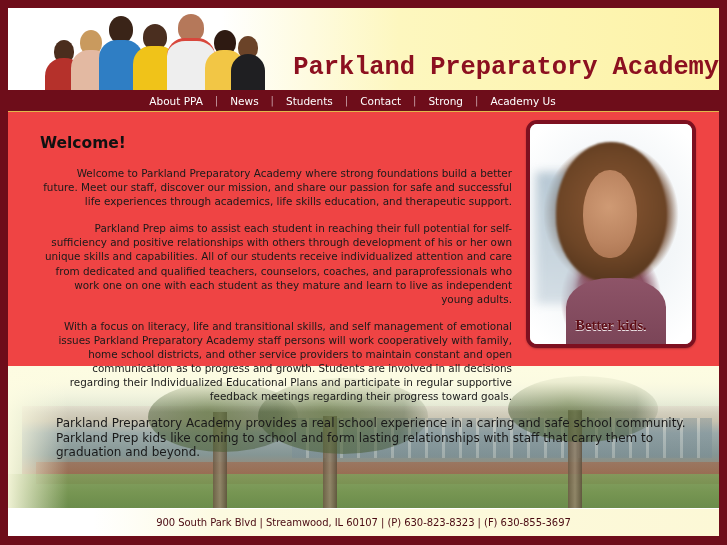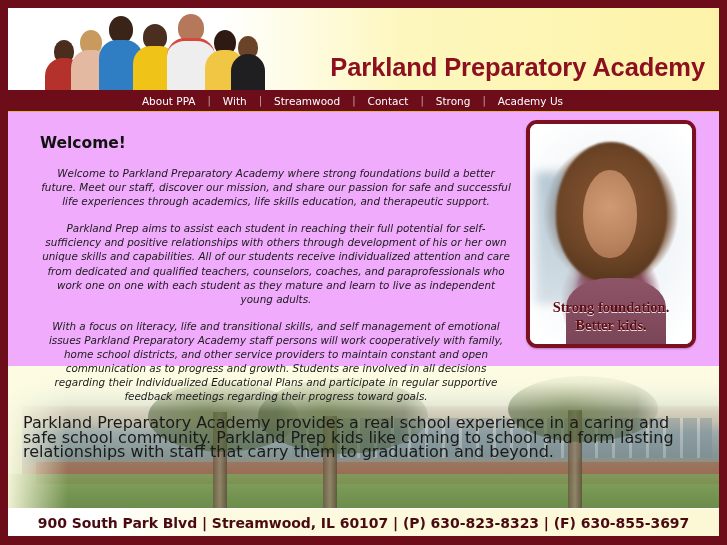--- a/index.html
+++ b/index.html
@@ -36,23 +36,23 @@
   #students-photo {
     position: absolute;
     left: 37px;
     top: 0;
     width: 215px;
     height: 82px;
   }
 
   #site-title {
     position: absolute;
-    right: 14px;
+    right: 0;
     top: 47px;
-    font-family: Liberation Sans, sans-serif;
+    font-family: Liberation Mono, monospace;
     font-size: 25.5px;
     font-weight: 700;
     color: #8c1020;
     letter-spacing: -0.1px;
     white-space: nowrap;
     line-height: 1;
   }
 
   
   #navbar {
@@ -89,21 +89,21 @@
   .nav-sep {
     color: #c9a0a8;
     font-size: 10px;
     font-family: "DejaVu Sans", "Liberation Sans", sans-serif;
   }
 
   
   #main {
     position: relative;
     height: 404px;
-    background: #f0abfc;
+    background: #ef4444;
     overflow: hidden;
   }
 
   
   #school-photo {
     position: absolute;
     left: 0;
     right: 0;
     bottom: 0;
     height: 150px;
@@ -178,28 +178,27 @@
     width: 472px;
     margin-left: 32px;
   }
 
   .body-para {
     font-size: 10.4px;
     line-height: 14.1px;
     color: #1a1a1a;
     margin-bottom: 13px;
     font-family: "DejaVu Sans", "Liberation Sans", sans-serif;
-    text-align: center;
-    font-style: italic;
+    text-align: right;
   }
 
   #wide-para {
     width: 662px;
-    margin-left: 15px;
-    font-size: 16px;
+    margin-left: 48px;
+    font-size: 12px;
     line-height: 14.1px;
     color: #1a1a1a;
     font-family: "DejaVu Sans", "Liberation Sans", sans-serif;
   }
 
   
   #photo-card {
     position: absolute;
     right: 23px;
     top: 8px;
@@ -270,22 +269,22 @@
     height: 28px;
     background: linear-gradient(to right, #ffffff 0%, #ffffff 12%, #fcfae0 30%, #fcf8d6 100%);
     border-top: 1px solid #ffffff;
     display: flex;
     align-items: center;
     justify-content: center;
     z-index: 8;
   }
 
   #footer-text {
-    font-size: 14px;
-    font-weight: bold;
+    font-size: 10px;
+    font-weight: normal;
     color: #4a0a12;
     font-family: "DejaVu Sans", "Liberation Sans", sans-serif;
     white-space: nowrap;
     letter-spacing: -0.05px;
   }
 
   
   .stu { position: absolute; bottom: 0; }
   .stu .head {
     position: absolute; left: 50%; transform: translateX(-50%);
@@ -337,27 +336,27 @@
 
   <nav id="navbar">
     <ul id="navlist">
       <li>
         <a class="nav-link" href="#">About PPA</a>
       </li>
       <li>
           <span class="nav-sep">|</span>
         </li>
       <li>
-        <a class="nav-link" href="#">With</a>
+        <a class="nav-link" href="#">News</a>
       </li>
       <li>
           <span class="nav-sep">|</span>
         </li>
       <li>
-        <a class="nav-link" href="#">Streamwood</a>
+        <a class="nav-link" href="#">Students</a>
       </li>
       <li>
           <span class="nav-sep">|</span>
         </li>
       <li>
         <a class="nav-link" href="#">Contact</a>
       </li>
       <li>
           <span class="nav-sep">|</span>
         </li>
@@ -404,21 +403,20 @@
     </div>
 
     <div id="photo-card">
       <div id="portrait">
         <div class="bg-blur"></div>
         <div class="hair"></div>
         <div class="face"></div>
         <div class="shoulder"></div>
       </div>
       <div id="tagline">
-        <div>Strong foundation.</div>
         <div>Better kids.</div>
       </div>
     </div>
 
   </div>
 
   <div id="footer">
     <span id="footer-text">900 South Park Blvd | Streamwood, IL 60107 | (P) 630-823-8323 | (F) 630-855-3697</span>
   </div>
 

